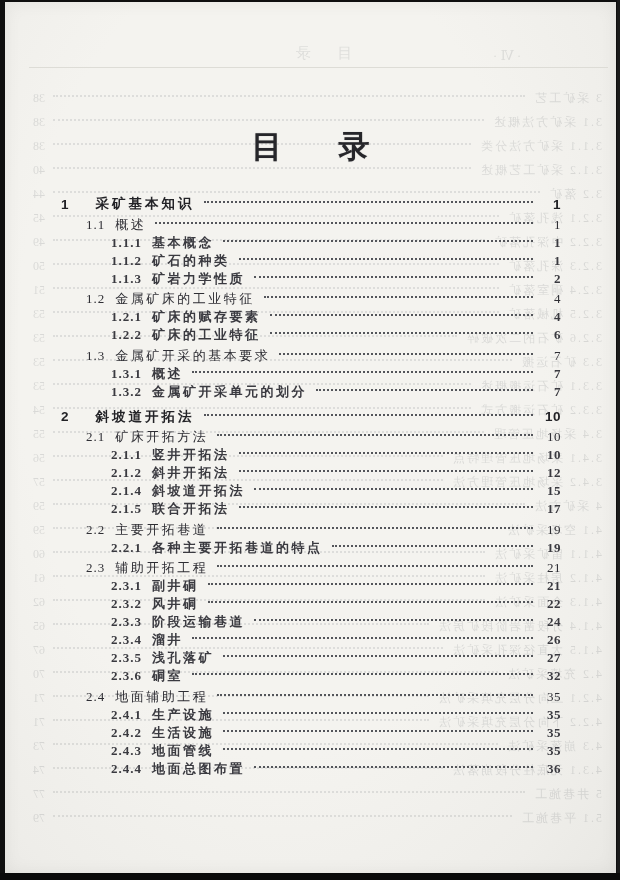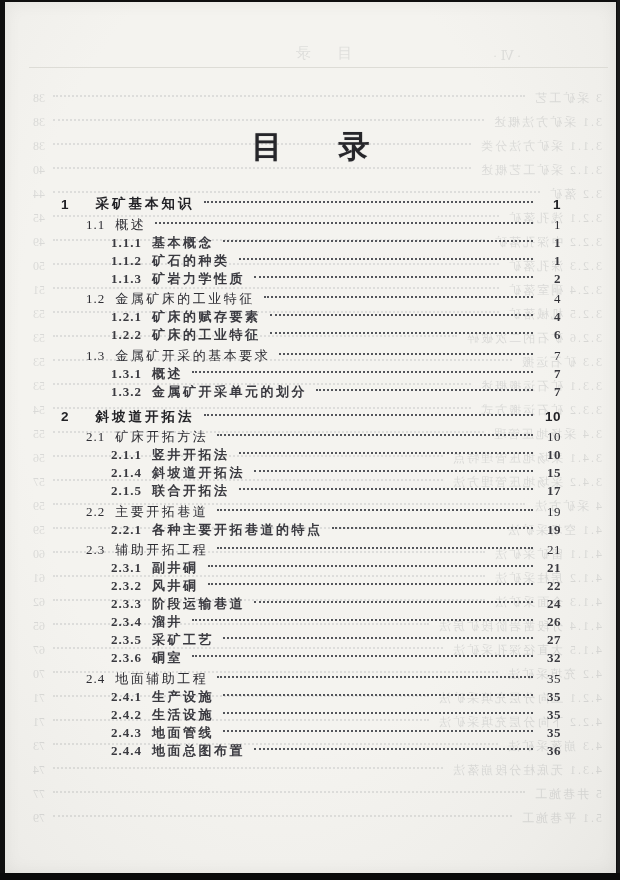--- a/index.html
+++ b/index.html
@@ -320,20 +320,26 @@
         <span class="leader"></span>
         <span class="pg">10</span>
       </div>
       <div class="row l3">
         <span class="num">2.1.1</span>
         <span class="title">竖井开拓法</span>
         <span class="leader"></span>
         <span class="pg">10</span>
       </div>
       <div class="row l3">
+        <span class="num">2.1.2</span>
+        <span class="title">斜井开拓法</span>
+        <span class="leader"></span>
+        <span class="pg">12</span>
+      </div>
+      <div class="row l3">
         <span class="num">2.1.4</span>
         <span class="title">斜坡道开拓法</span>
         <span class="leader"></span>
         <span class="pg">15</span>
       </div>
       <div class="row l3">
         <span class="num">2.1.5</span>
         <span class="title">联合开拓法</span>
         <span class="leader"></span>
         <span class="pg">17</span>
@@ -375,21 +381,21 @@
         <span class="pg">24</span>
       </div>
       <div class="row l3">
         <span class="num">2.3.4</span>
         <span class="title">溜井</span>
         <span class="leader"></span>
         <span class="pg">26</span>
       </div>
       <div class="row l3">
         <span class="num">2.3.5</span>
-        <span class="title">采矿工艺</span>
+        <span class="title">浅孔落矿</span>
         <span class="leader"></span>
         <span class="pg">27</span>
       </div>
       <div class="row l3">
         <span class="num">2.3.6</span>
         <span class="title">硐室</span>
         <span class="leader"></span>
         <span class="pg">32</span>
       </div>
       <div class="row l2">

